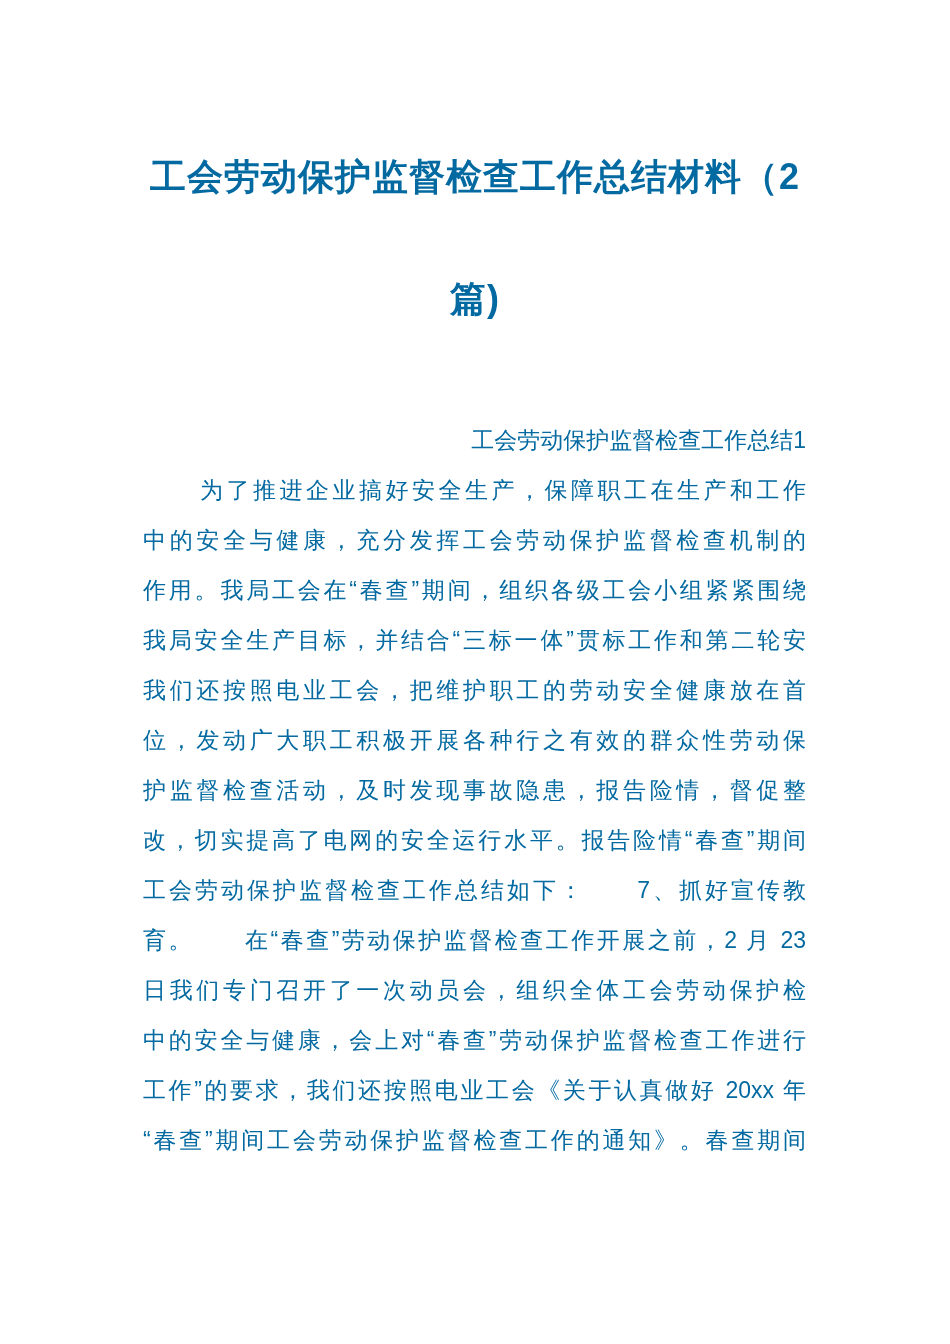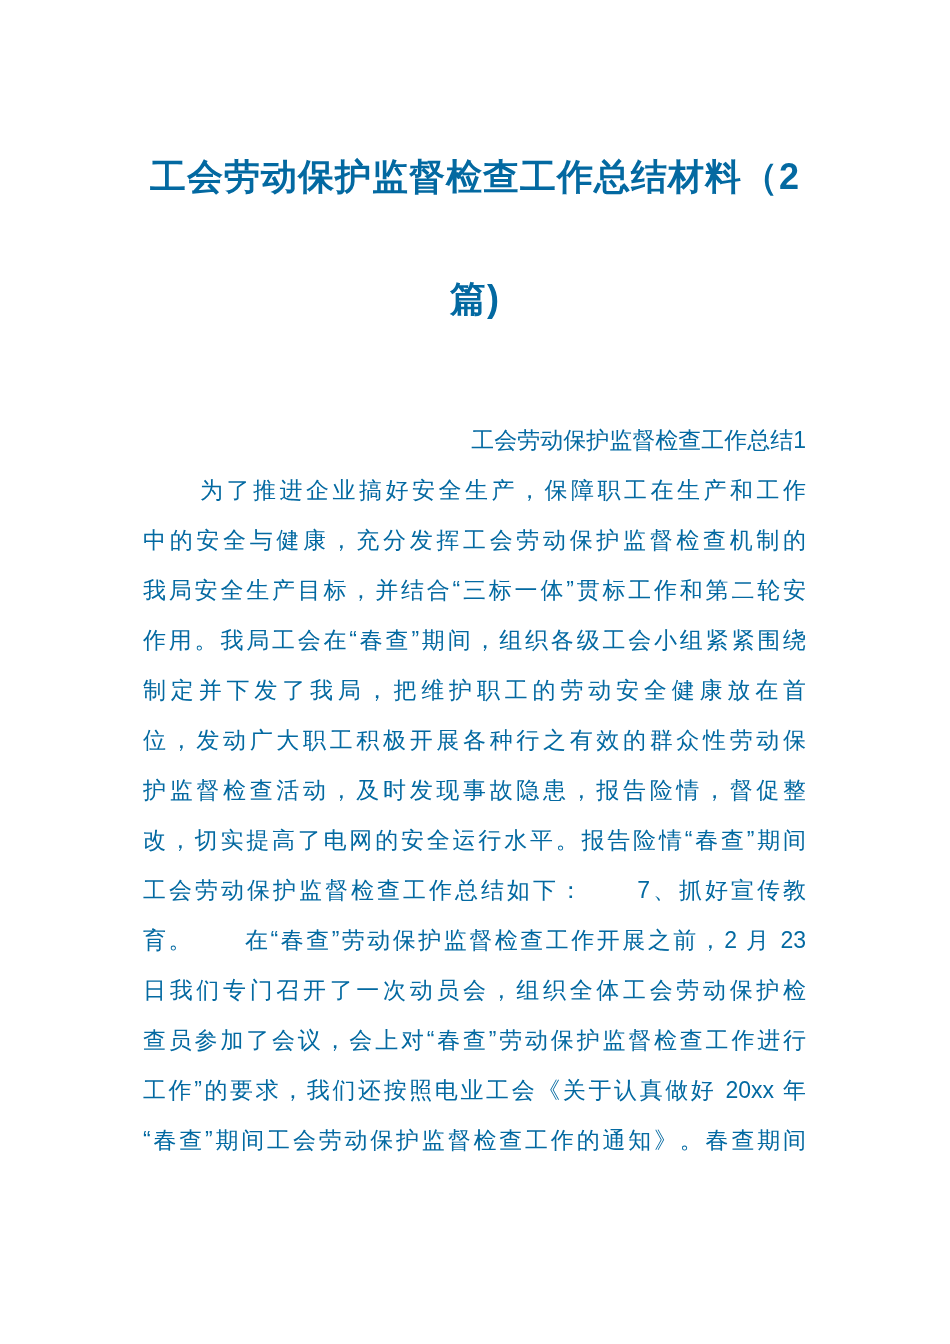--- a/index.html
+++ b/index.html
@@ -61,26 +61,26 @@
 
 <div class="page" style="background: rgb(255, 255, 255); color: #0369a1;">
   <div class="doc-title">
     <div class="title-line">工会劳动保护监督检查工作总结材料（2</div>
     <div class="title-line">篇)</div>
   </div>
   <div class="doc-body">
       <div class="body-line indent">工会劳动保护监督检查工作总结1</div>
       <div class="body-line justify indent">为了推进企业搞好安全生产，保障职工在生产和工作</div>
       <div class="body-line justify">中的安全与健康，充分发挥工会劳动保护监督检查机制的</div>
+      <div class="body-line justify">作用。我局工会在“春查”期间，组织各级工会小组紧紧围绕</div>
       <div class="body-line justify">我局安全生产目标，并结合“三标一体”贯标工作和第二轮安</div>
-      <div class="body-line justify">作用。我局工会在“春查”期间，组织各级工会小组紧紧围绕</div>
-      <div class="body-line justify">制定并下发了我局，把维护职工的劳动安全健康放在首</div>
+      <div class="body-line justify">我们还按照电业工会，把维护职工的劳动安全健康放在首</div>
       <div class="body-line justify">位，发动广大职工积极开展各种行之有效的群众性劳动保</div>
       <div class="body-line justify">护监督检查活动，及时发现事故隐患，报告险情，督促整</div>
       <div class="body-line justify">改，切实提高了电网的安全运行水平。报告险情“春查”期间</div>
       <div class="body-line justify">工会劳动保护监督检查工作总结如下：　　7、抓好宣传教</div>
       <div class="body-line justify">育。　　在“春查”劳动保护监督检查工作开展之前，2 月 23</div>
       <div class="body-line justify">日我们专门召开了一次动员会，组织全体工会劳动保护检</div>
-      <div class="body-line justify">查员参加了会议，会上对“春查”劳动保护监督检查工作进行</div>
+      <div class="body-line justify">中的安全与健康，会上对“春查”劳动保护监督检查工作进行</div>
       <div class="body-line justify">工作”的要求，我们还按照电业工会《关于认真做好 20xx 年</div>
       <div class="body-line justify">“春查”期间工会劳动保护监督检查工作的通知》。春查期间</div>
     </div>
 </div>
 
 </body></html>

